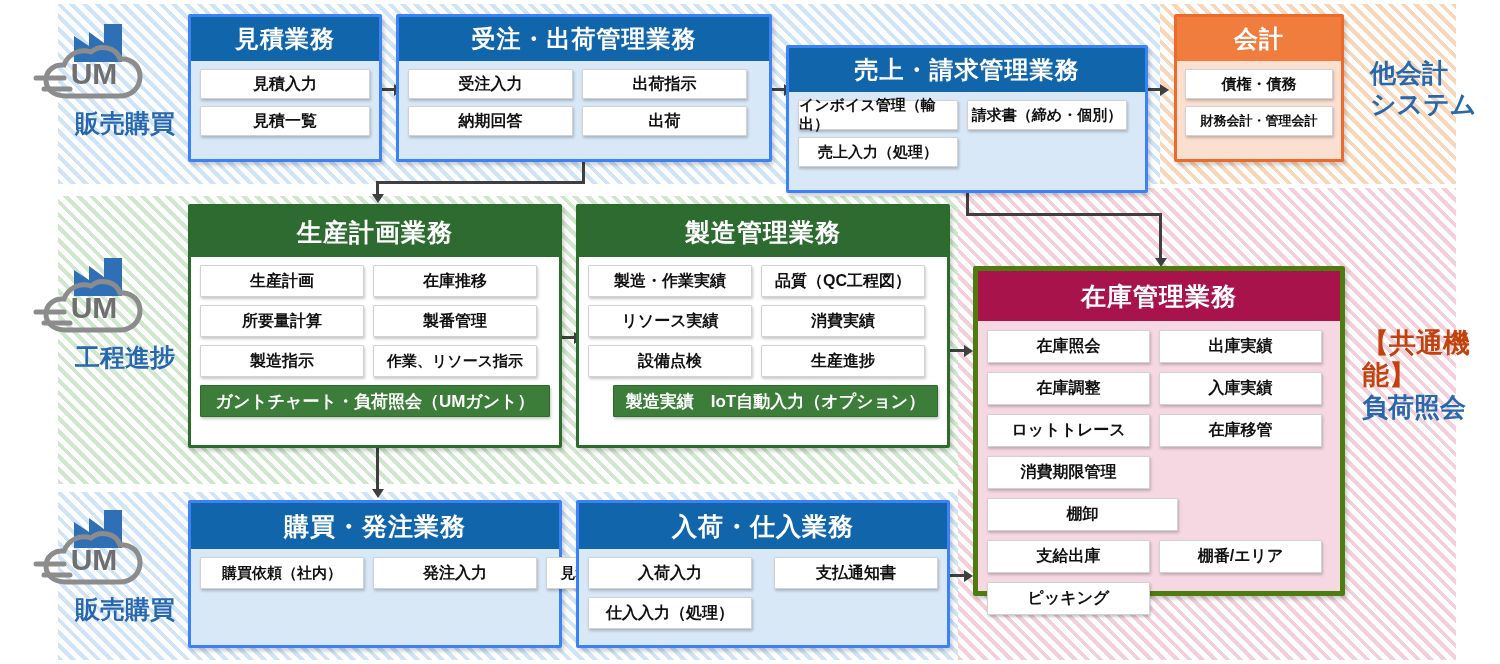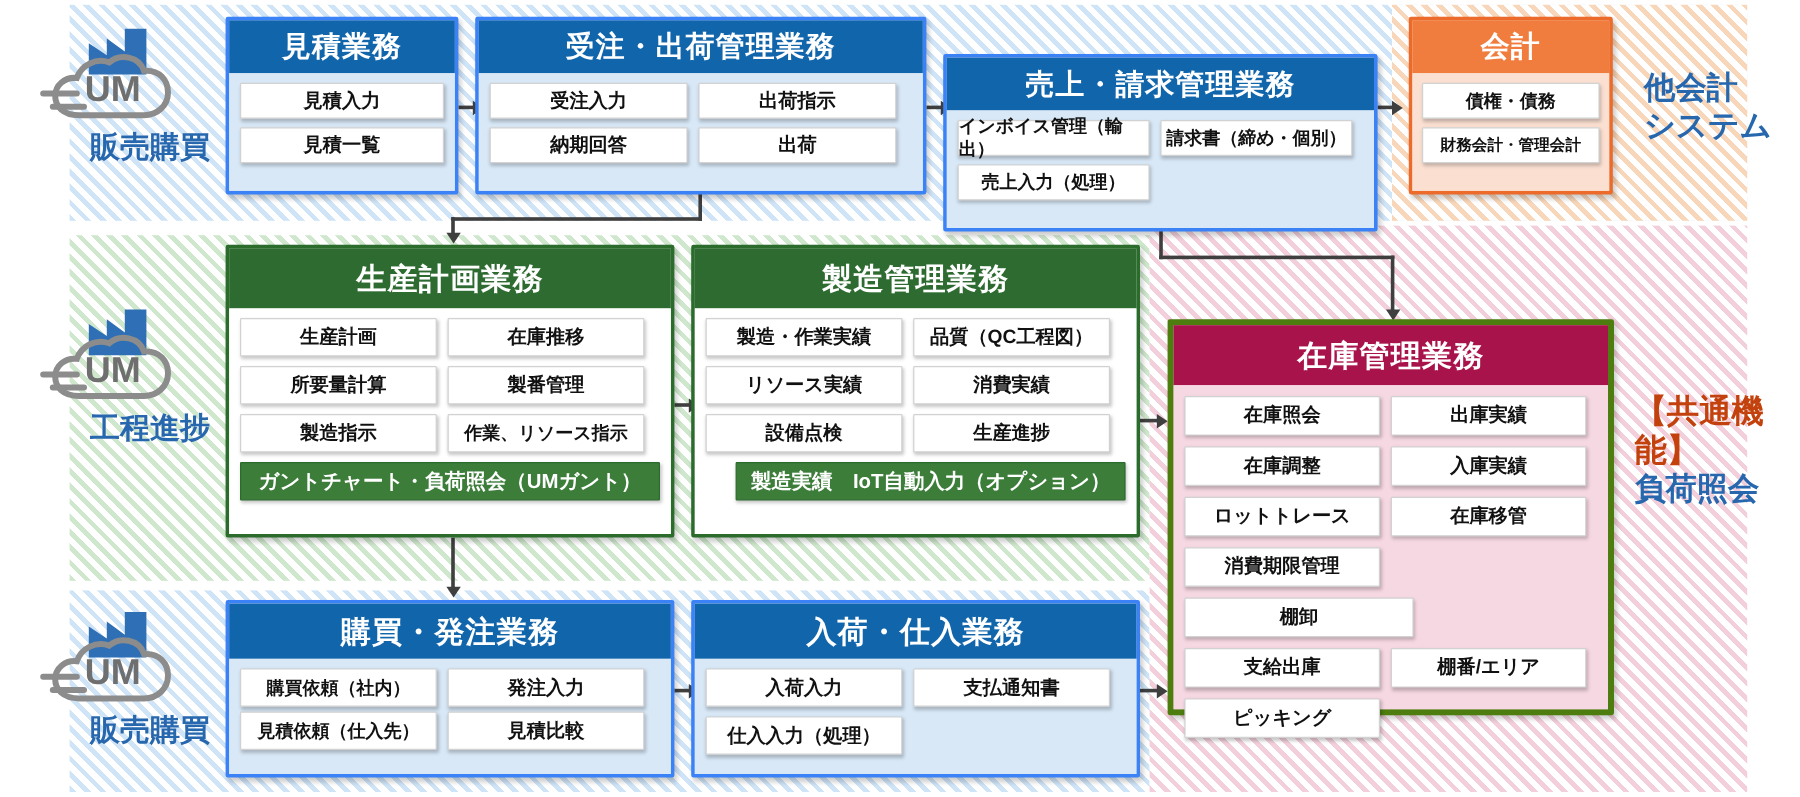--- a/index.html
+++ b/index.html
@@ -277,31 +277,31 @@
       <div class="chip" style="width:163px;height:33px;font-size:16px;">消費期限管理</div>
       <div class="chip" style="width:191px;height:33px;font-size:16px;">棚卸</div>
       <div class="chip" style="width:163px;height:33px;font-size:16px;">支給出庫</div>
       <div class="chip" style="width:163px;height:33px;font-size:16px;">棚番/エリア</div>
       <div class="chip" style="width:163px;height:33px;font-size:16px;">ピッキング</div>
     </div>
   </div>
 
   <div class="card blue" style="left:188px;top:500px;width:374px;height:148px;">
     <div class="card-title" style="height:46px;font-size:25px;">購買・発注業務</div>
-    <div class="card-body" style="padding:8px 9px;gap:4px 9px;height:calc(100% - 46px);">
+    <div class="card-body" style="padding:8px 9px;gap:20px 9px;height:calc(100% - 46px);flex-direction:column;">
       <div class="chip" style="width:164px;height:32px;font-size:15px;">購買依頼（社内）</div>
       <div class="chip" style="width:164px;height:32px;font-size:16px;">発注入力</div>
       <div class="chip" style="width:164px;height:32px;font-size:15px;">見積依頼（仕入先）</div>
       <div class="chip" style="width:164px;height:32px;font-size:16px;">見積比較</div>
     </div>
   </div>
 
   <div class="card blue" style="left:576px;top:500px;width:374px;height:148px;">
     <div class="card-title" style="height:46px;font-size:25px;">入荷・仕入業務</div>
-    <div class="card-body" style="padding:8px 9px;gap:8px 9px;height:calc(100% - 46px);">
+    <div class="card-body" style="padding:8px 9px;gap:8px 22px;height:calc(100% - 46px);">
       <div class="chip" style="width:164px;height:32px;font-size:16px;">入荷入力</div>
       <div class="chip" style="width:164px;height:32px;font-size:16px;">支払通知書</div>
       <div class="chip" style="width:164px;height:32px;font-size:16px;">仕入入力（処理）</div>
       <div class="chip ghost" style="width:164px;height:32px;"></div>
     </div>
   </div>
 
   <div class="side-label" style="left:1370px;top:58px;font-size:26px;">
     <span class="l1">他会計</span>
     <span class="l2">システム</span>

